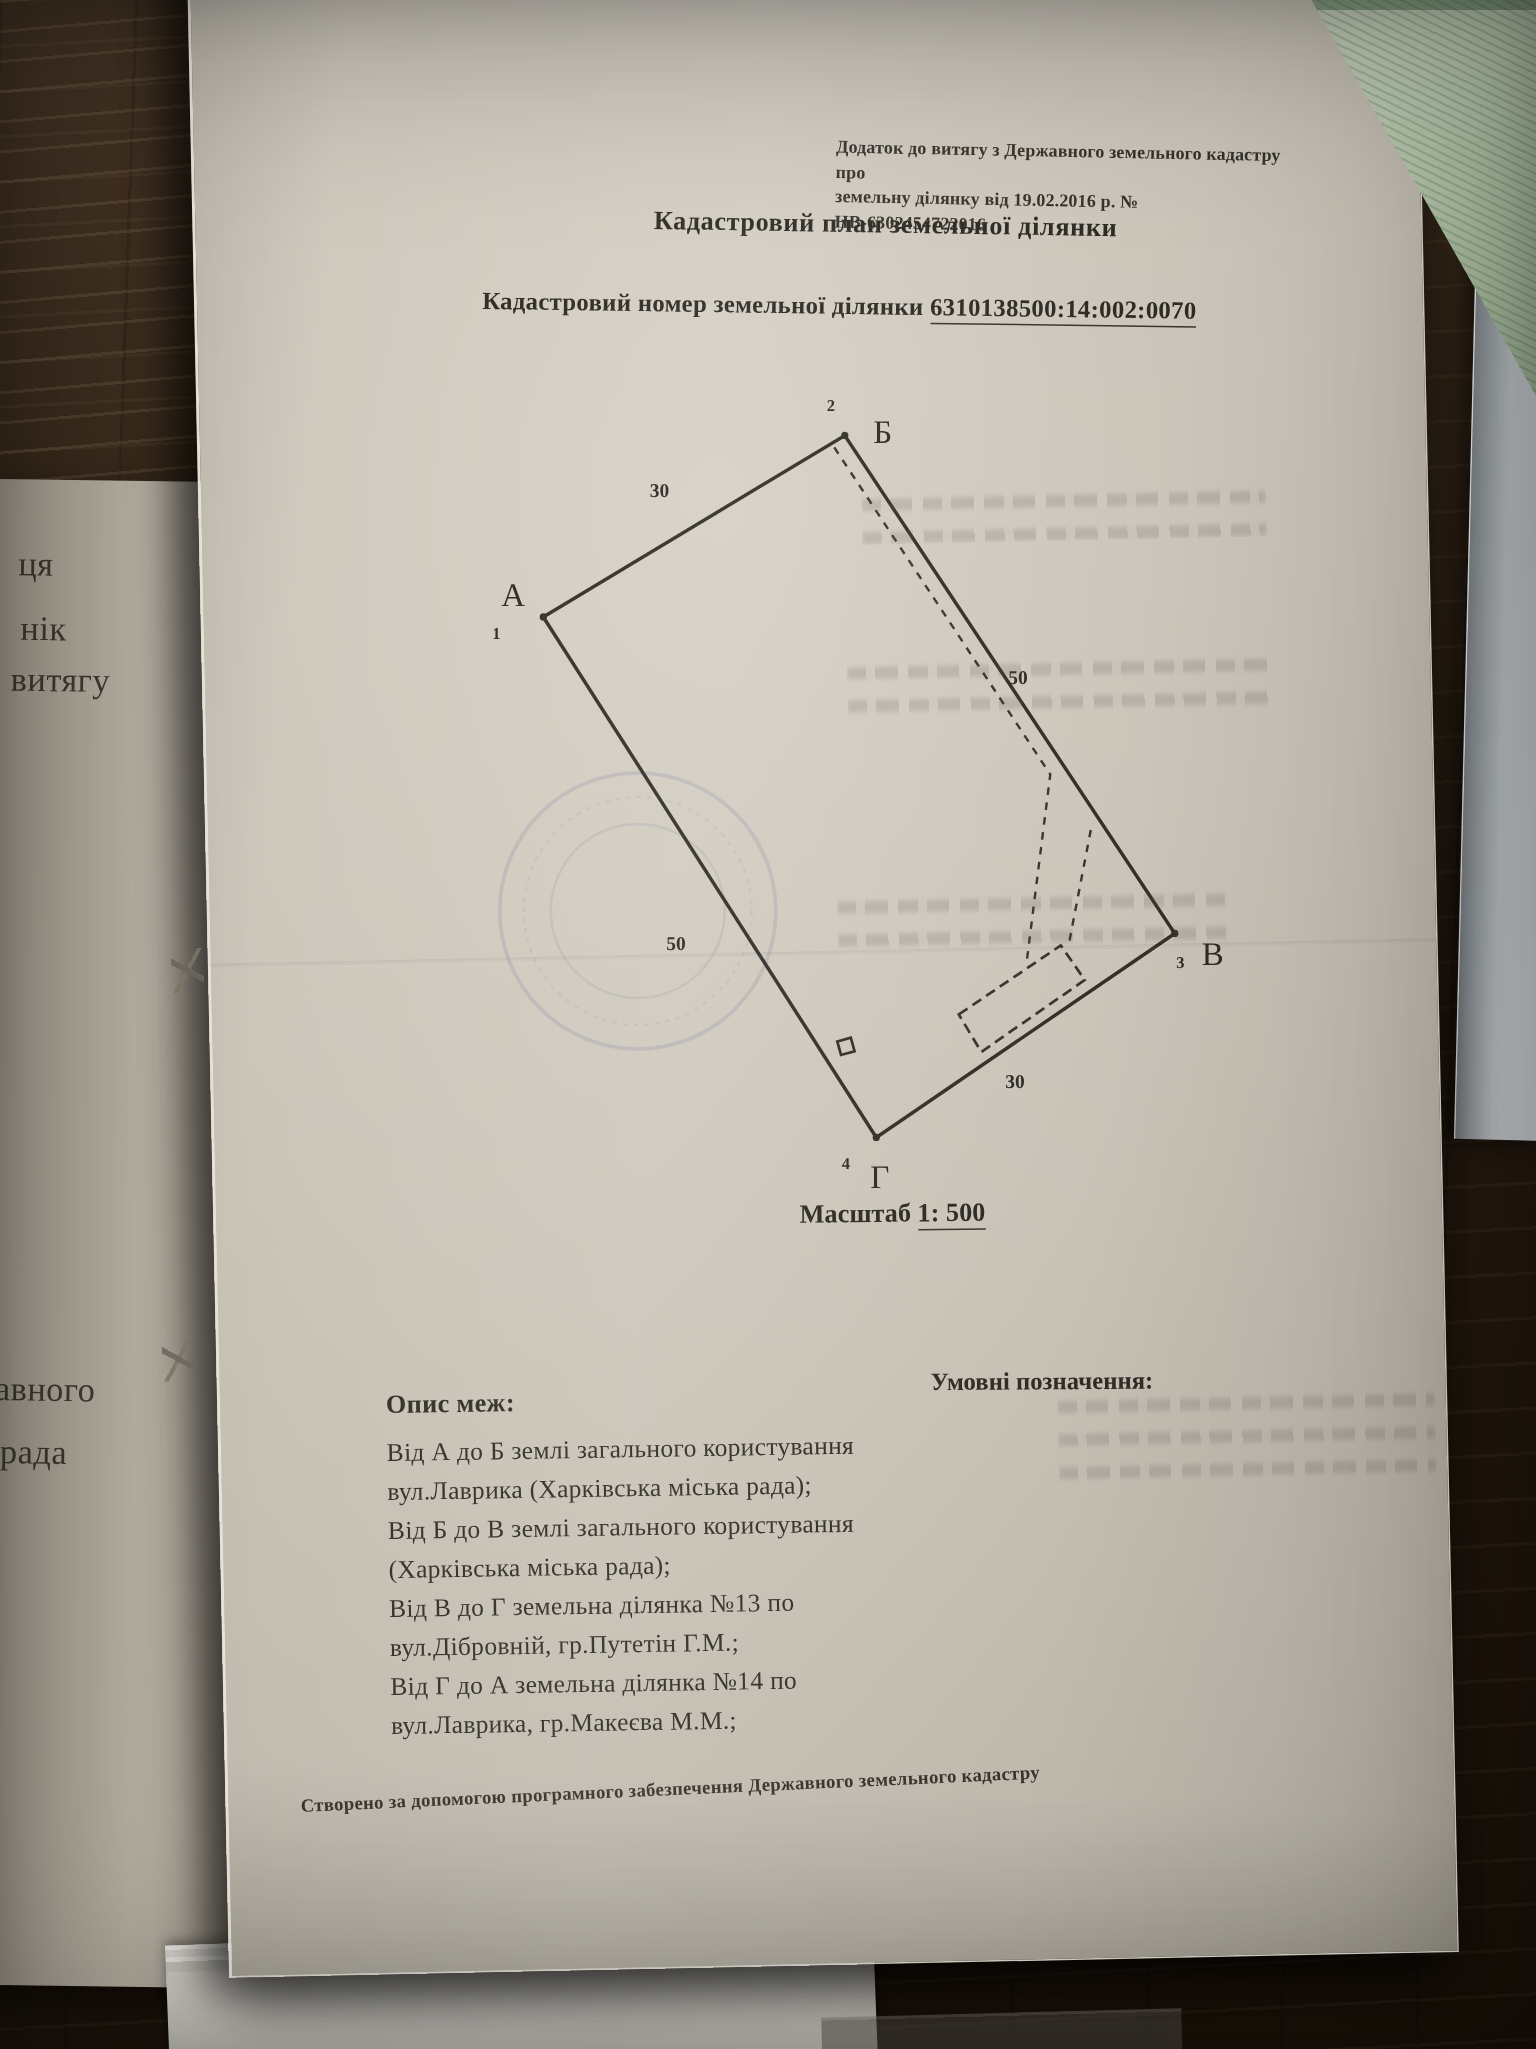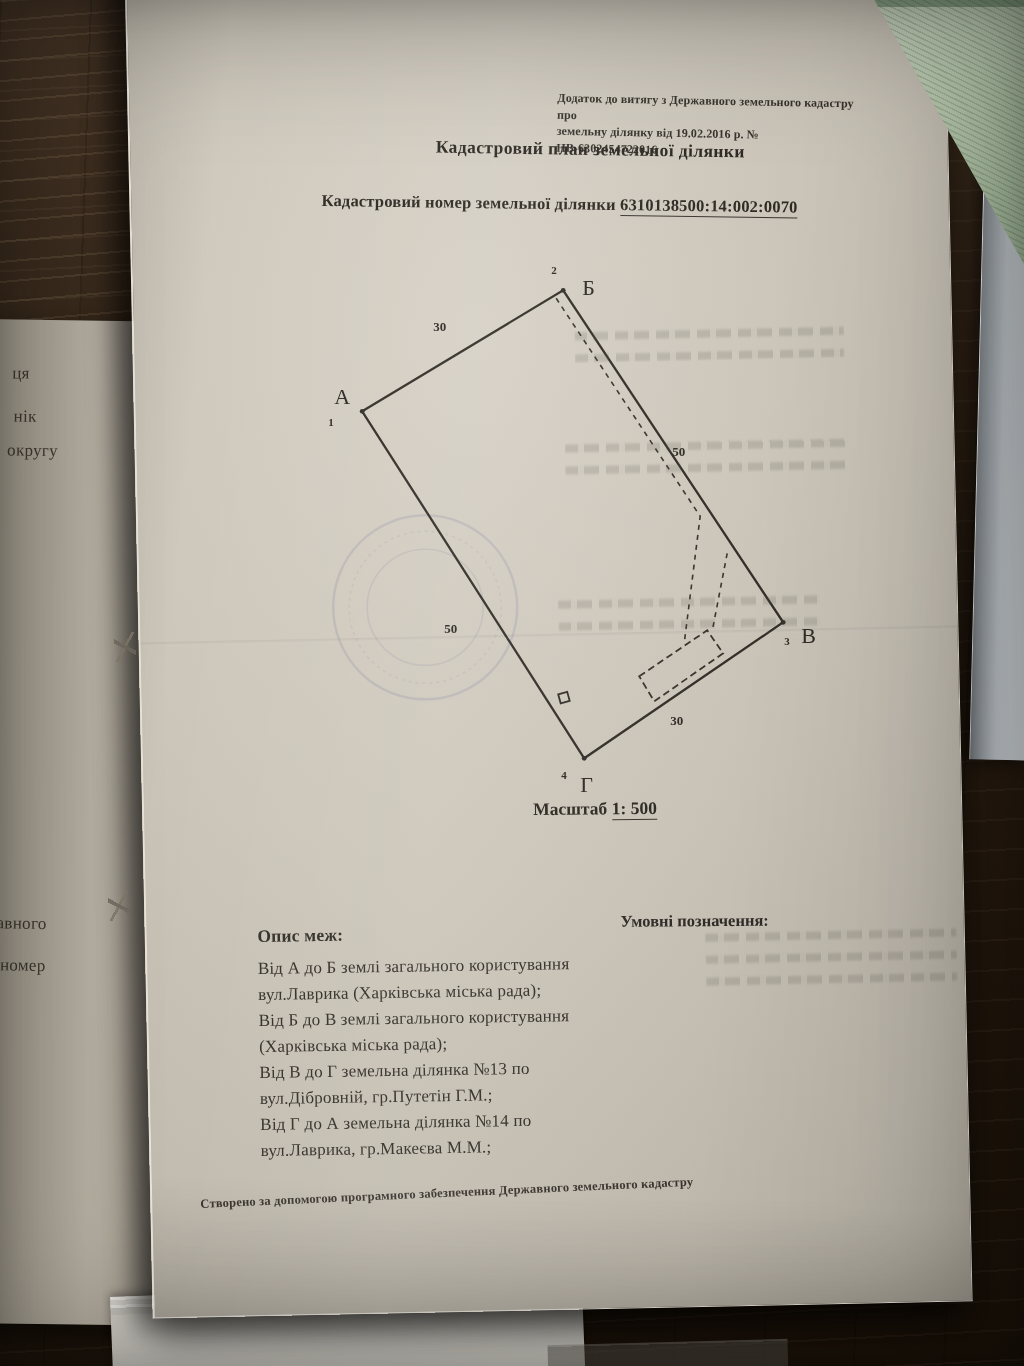--- a/index.html
+++ b/index.html
@@ -10,21 +10,21 @@
   .table-grain{left:0;top:0;width:100%;height:100%;
     background:repeating-linear-gradient(177deg,rgba(222,196,160,0.05) 0 2px,transparent 2px 30px),
                repeating-linear-gradient(92deg,rgba(0,0,0,0.15) 0 2px,transparent 2px 90px);}
   .grain-topleft{left:0;top:0;width:160px;height:360px;
     background:repeating-linear-gradient(175deg,rgba(214,186,148,0.12) 0 2px,transparent 2px 20px);}
 
   
   .under-sheet{left:-70px;top:320px;width:232px;height:1004px;transform:rotate(0.8deg);
     background:linear-gradient(90deg,#87816f 0%,#a9a294 35%,#b8b1a4 70%,#a79f92 100%);
     box-shadow:0 12px 30px rgba(0,0,0,0.55);color:#3f3a32;}
-  .under-sheet span{position:absolute;font-size:17px;letter-spacing:0.3px;}
+  .under-sheet span{position:absolute;font-size:23px;letter-spacing:0.3px;}
 
   
   .blue-paper{left:978px;top:46px;width:62px;height:714px;transform:rotate(1.4deg);
     background:linear-gradient(90deg,#80868b 0%,#bcc2c6 40%,#d9dee1 100%);
     border-left:1px solid #e9edef;box-shadow:-8px 4px 14px rgba(0,0,0,0.45);}
 
   
   .page{left:138px;top:-88px;width:820px;height:1398px;transform:rotate(-1.2deg);
     background:radial-gradient(120% 90% at 42% 30%,#d7d1c6 0%,#ccc6ba 45%,#c1bbaf 76%,#b2ac9f 100%);
     border-left:2px solid #e8e3d9;border-right:1px solid #d6d1c7;border-bottom:1px solid #ded9cf;
@@ -92,23 +92,23 @@
 </head>
 <body>
 
 <div class="photo">
   <div class="table-grain"></div>
   <div class="grain-topleft"></div>
 
   <div class="under-sheet">
     <span style="left:76px;top:44px">ця</span>
     <span style="left:78px;top:87px">нік</span>
-    <span style="left:72px;top:121px">округу</span>
+    <span style="left:72px;top:121px">витягу</span>
     <span style="left:68px;top:594px">авного</span>
-    <span style="left:72px;top:636px">номер</span>
+    <span style="left:72px;top:636px">рада</span>
   </div>
 
   <div class="blue-paper"></div>
   <div class="bottom-stack"></div>
   <div class="bottom-stack2"></div>
 
   <div class="page">
     <div class="hdr">
       <div style="position:static">Додаток до витягу з Державного земельного кадастру про</div>
       <div style="position:static">земельну ділянку від 19.02.2016 р. № НВ-6302454722016</div>

